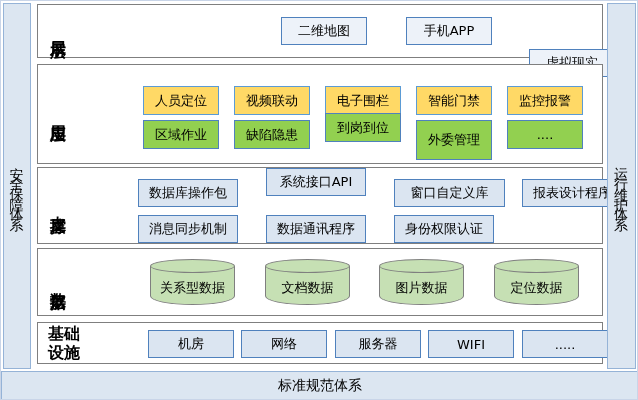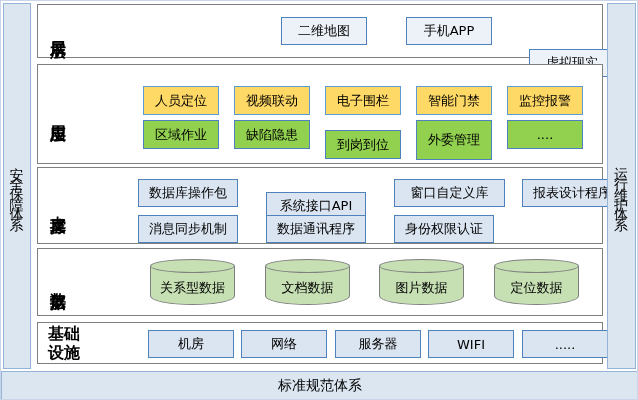--- a/index.html
+++ b/index.html
@@ -61,28 +61,28 @@
       </div>
       <div class="layer-row" style="top: 63px; height: 100px;">
         <div class="vlabel">应用层</div>
         <div class="box style-yellow" style="left: 105px; top: 21px; width: 76px; height: 29px;">人员定位</div>
         <div class="box style-yellow" style="left: 196px; top: 21px; width: 76px; height: 29px;">视频联动</div>
         <div class="box style-yellow" style="left: 287px; top: 21px; width: 76px; height: 29px;">电子围栏</div>
         <div class="box style-yellow" style="left: 378px; top: 21px; width: 76px; height: 29px;">智能门禁</div>
         <div class="box style-yellow" style="left: 469px; top: 21px; width: 76px; height: 29px;">监控报警</div>
         <div class="box style-green" style="left: 105px; top: 55px; width: 76px; height: 29px;">区域作业</div>
         <div class="box style-green" style="left: 196px; top: 55px; width: 76px; height: 29px;">缺陷隐患</div>
-        <div class="box style-green" style="left: 287px; top: 65px; width: 76px; height: 29px;">到岗到位</div>
+        <div class="box style-green" style="left: 287px; top: 48px; width: 76px; height: 29px;">到岗到位</div>
         <div class="box style-green" style="left: 378px; top: 55px; width: 76px; height: 40px;">外委管理</div>
         <div class="box style-green" style="left: 469px; top: 55px; width: 76px; height: 29px;">....</div>
       </div>
       <div class="layer-row" style="top: 166px; height: 77px;">
         <div class="vlabel">支撑层</div>
         <div class="box style-blue" style="left: 100px; top: 11px; width: 100px; height: 28px;">数据库操作包</div>
-        <div class="box style-blue" style="left: 228px; top: 24px; width: 100px; height: 28px;">系统接口API</div>
+        <div class="box style-blue" style="left: 228px; top: 0; width: 100px; height: 28px;">系统接口API</div>
         <div class="box style-blue" style="left: 356px; top: 11px; width: 111px; height: 28px;">窗口自定义库</div>
         <div class="box style-blue" style="left: 484px; top: 11px; width: 100px; height: 28px;">报表设计程序</div>
         <div class="box style-blue" style="left: 100px; top: 47px; width: 100px; height: 28px;">消息同步机制</div>
         <div class="box style-blue" style="left: 228px; top: 47px; width: 100px; height: 28px;">数据通讯程序</div>
         <div class="box style-blue" style="left: 356px; top: 47px; width: 100px; height: 28px;">身份权限认证</div>
       </div>
       <div class="layer-row" style="top: 247px; height: 68px;">
         <div class="vlabel">数据层</div>
         <div class="cyl" style="left: 112px; top: 10px; width: 85px; height: 46px;">
           <div class="cyl-top"></div>

